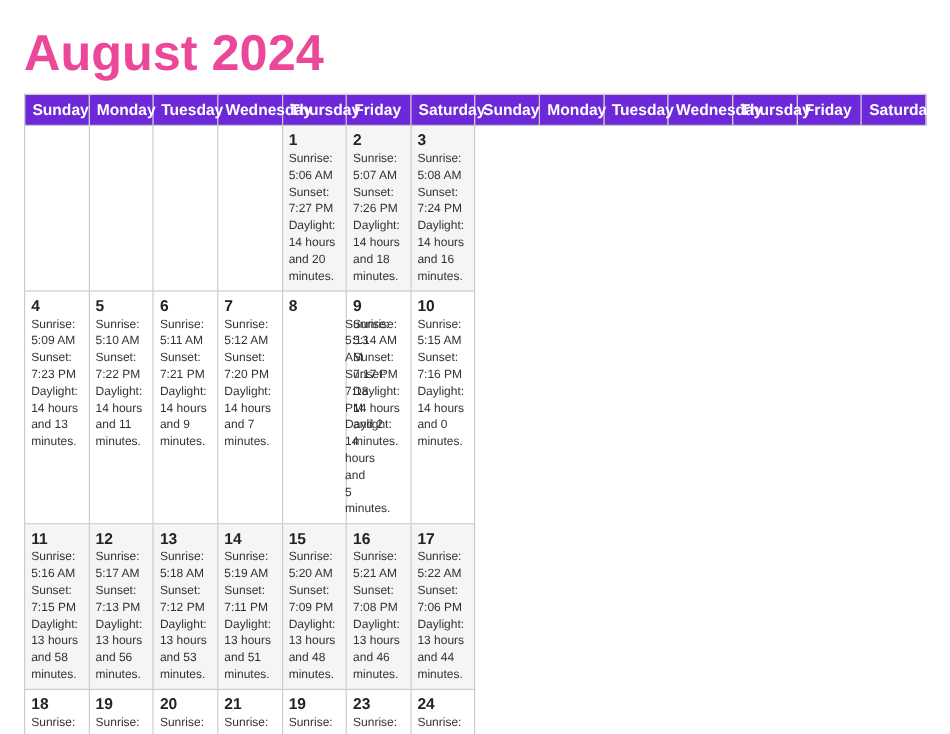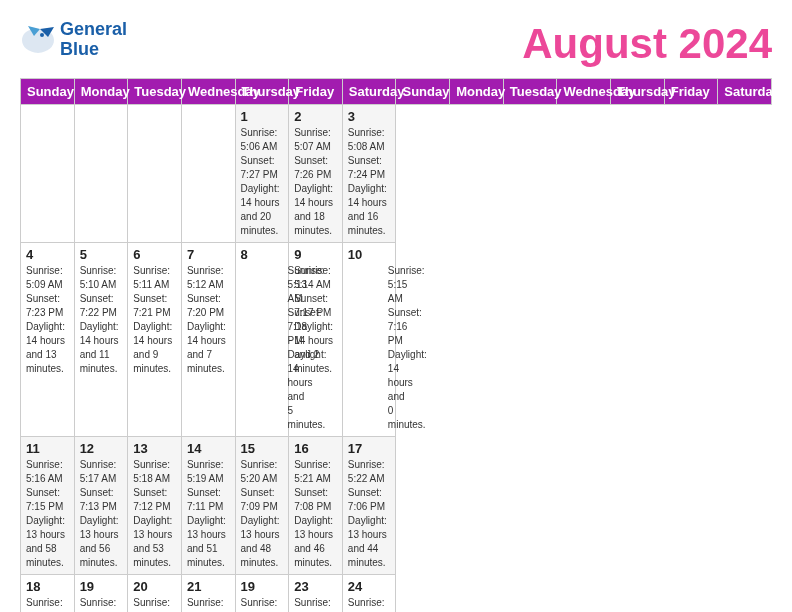--- a/index.html
+++ b/index.html
@@ -45,21 +45,21 @@
     .location-title {
       font-size: 18px;
       color: #555;
     }
     table {
       width: 100%;
       border-collapse: collapse;
       table-layout: fixed;
     }
     thead tr th {
-      background: #a21caf;
+      background: #6d28d9;
       color: #fff;
       text-align: left;
       padding: 5px 6px;
       font-size: 13px;
       font-weight: bold;
       border: 1px solid #ccc;
     }
     tbody tr td {
       border: 1px solid #ccc;
       vertical-align: top;
@@ -84,32 +84,20 @@
       color: #333;
     }
     .empty-cell {
       background: #fff !important;
     }
   </style>
 </head>
 <body>
 
 <div class="header">
-  <div class="logo">
-    <svg class="logo-bird" viewBox="0 0 36 30" xmlns="http://www.w3.org/2000/svg">
-      <path d="M18 5 C10 2, 2 8, 2 15 C2 22, 8 27, 18 28 C28 27, 34 22, 34 15 C34 8, 26 2, 18 5Z" fill="#1a5fa8" opacity="0.15"></path>
-      <path d="M20 4 L34 2 L28 12 Z" fill="#1a5fa8"></path>
-      <path d="M20 4 L8 1 L14 11 Z" fill="#4a9fd4"></path>
-      <circle cx="22" cy="10" r="2" fill="#1a5fa8"></circle>
-    </svg>
-    <div class="logo-text">
-      <div><span>General</span></div>
-      <div><span>Blue</span></div>
-    </div>
-  </div>
   <div class="title-block">
     <div class="month-title">August 2024</div>
   </div>
 </div>
 
 <table>
   <thead>
     <tr>
     <th>Sunday</th>
         <th>Monday</th>
@@ -193,21 +181,21 @@
         </td>
         <td>
           <div class="day-num">9</div>
           <div class="cell-text" style="white-space: pre-line;">Sunrise: 5:14 AM
 Sunset: 7:17 PM
 Daylight: 14 hours
 and 2 minutes.</div>
         </td>
         <td>
           <div class="day-num">10</div>
-          <div class="cell-text" style="white-space: pre-line; margin-left: 40px;">Sunrise: 5:15 AM
+          <div class="cell-text" style="white-space: pre-line;">Sunrise: 5:15 AM
 Sunset: 7:16 PM
 Daylight: 14 hours
 and 0 minutes.</div>
         </td>
       </tr>
       <tr>
         <td>
           <div class="day-num">11</div>
           <div class="cell-text" style="white-space: pre-line;">Sunrise: 5:16 AM
 Sunset: 7:15 PM

